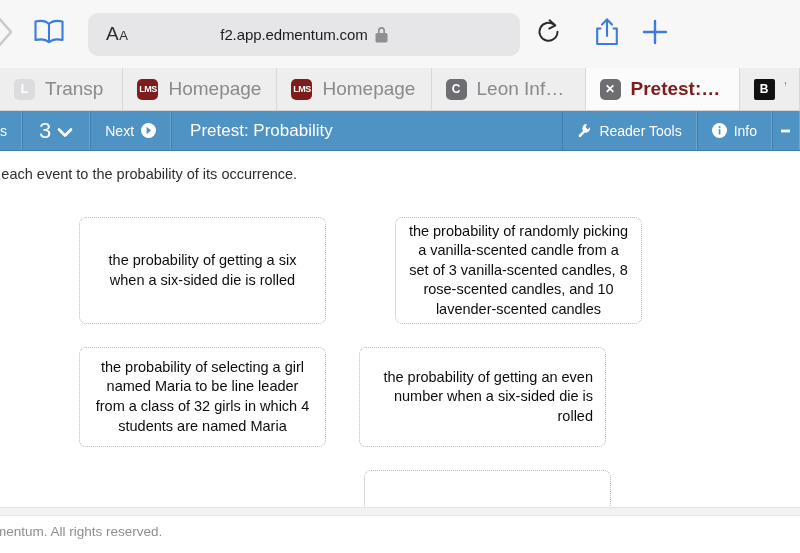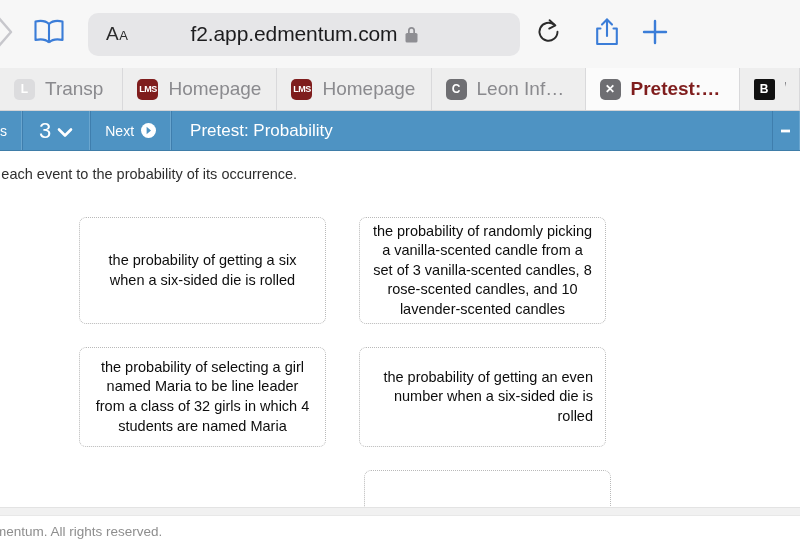--- a/index.html
+++ b/index.html
@@ -43,21 +43,21 @@
     position: absolute; left: 18px;
     color: #2b2b2b;
     letter-spacing: .5px;
     display: flex; align-items: baseline;
   }
   .aa-btn .a-big { font-size: 19px; }
   .aa-btn .a-small { font-size: 13px; }
   .url-text {
     width: 100%;
     text-align: center;
-    font-size: 21px;
+    font-size: 15px;
     color: #1c1c1e;
     letter-spacing: -.1px;
     display: flex;
     align-items: center;
     justify-content: center;
     gap: 7px;
   }
   .lock-ico { display: inline-flex; }
   .reload-btn {
     width: 58px;
@@ -179,21 +179,21 @@
     display: flex;
     align-items: center;
     justify-content: center;
     text-align: center;
     font-size: 14.5px;
     line-height: 1.35;
     color: #0d0d0d;
     padding: 10px 12px;
   }
   .card-a { width: 247px; height: 107px; }
-  .card-b { width: 247px; height: 107px; }
+  .card-b { width: 247px; height: 107px; margin-left: 36px; }
   .card-c { width: 247px; height: 100px; }
   .card-d { width: 247px; height: 100px; text-align: right; }
   .row-3 { justify-content: center; padding-left: 166px; }
   .card-e {
     width: 247px; height: 100px;
     border: 1px dotted #b9b9b9;
     border-radius: 7px;
     background: #ffffff;
   }
 
@@ -337,21 +337,39 @@
           <circle cx="7.5" cy="7.5" r="7.5" fill="#ffffff"></circle>
           <polygon points="5.6,3.8 10,7.5 5.6,11.2" fill="#4e93c3"></polygon>
         </svg>
     </span>
   </div>
 
   <div class="tb-title">Pretest: Probability</div>
 
   <div class="tb-right">
 
-
+    <div class="tb-item">
+      <span class="tb-ico">
+        <svg width="15" height="15" viewBox="0 0 16 16" fill="#ffffff">
+          <path d="M10.6 1.2 a4.4 4.4 0 0 0 -4 7.1 L2.1 12.8 a1.3 1.3 0 0 0 1.9 1.8 l4.4 -4.5 a4.4 4.4 0 0 0 5.4 -5.6 L11.6 6.8 L9.2 4.4 Z"></path>
+        </svg>
+      </span>
+      <span>Reader Tools</span>
+    </div>
+
+    <div class="tb-item">
+      <span class="tb-ico">
+        <svg width="15" height="15" viewBox="0 0 15 15">
+            <circle cx="7.5" cy="7.5" r="7.5" fill="#ffffff"></circle>
+            <rect x="6.7" y="6.2" width="1.7" height="5.3" fill="#4e93c3"></rect>
+            <rect x="6.7" y="3.2" width="1.7" height="1.9" fill="#4e93c3"></rect>
+          </svg>
+      </span>
+      <span>Info</span>
+    </div>
 
     <div class="tb-item" style="padding:0 8px">
       <span class="tb-ico">
         <svg width="10" height="10" viewBox="0 0 10 10">
             <rect x="0" y="3.6" width="9" height="2.8" fill="#ffffff"></rect>
           </svg>
       </span>
     </div>
   </div>
 </div>

